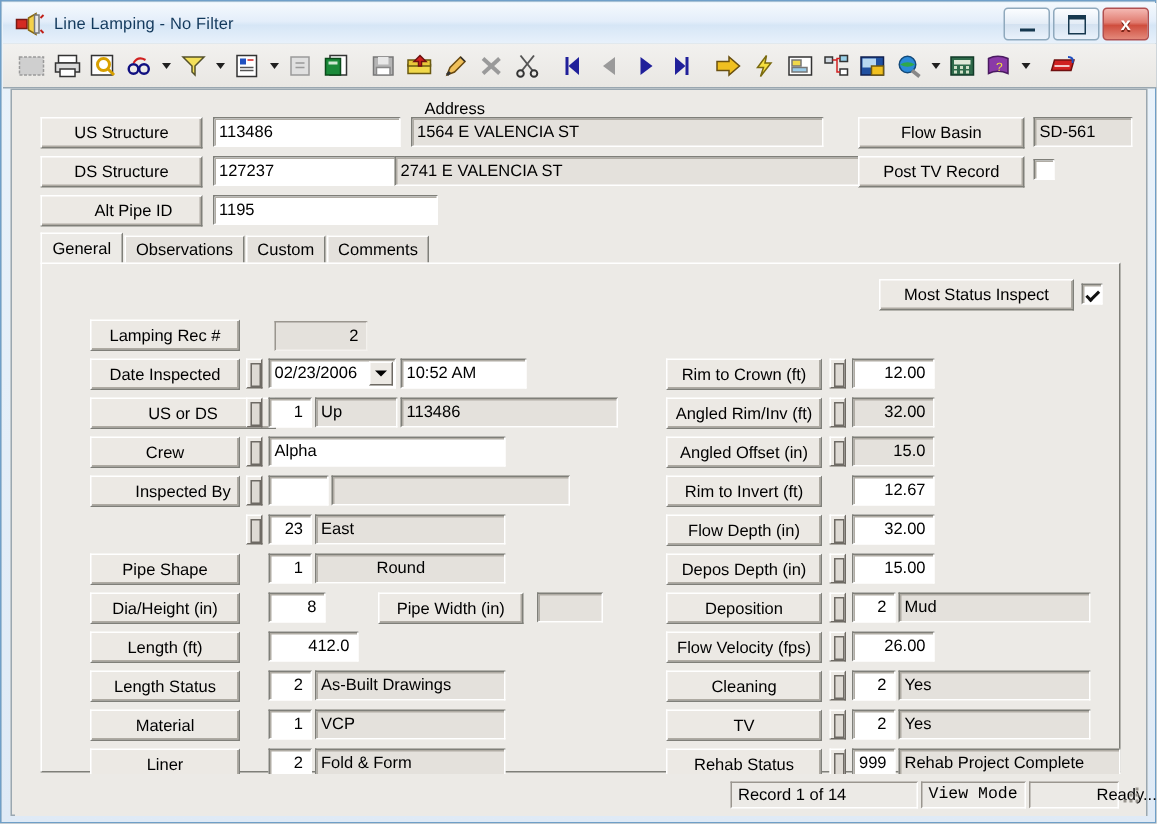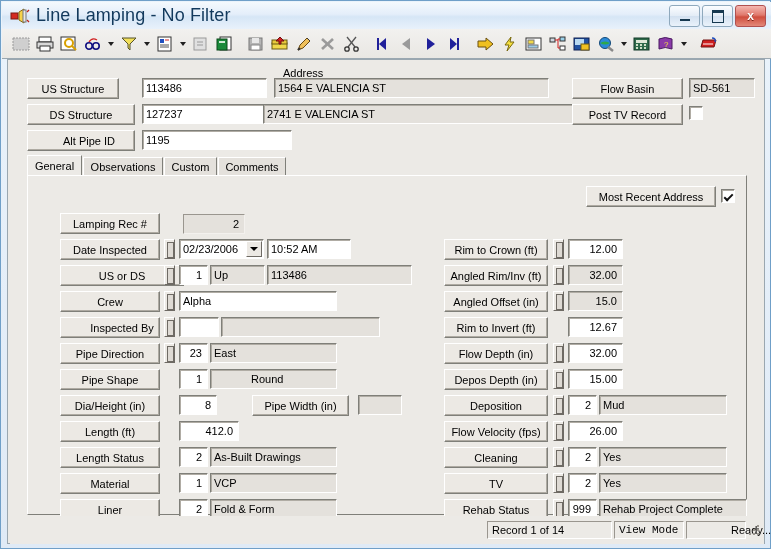--- a/index.html
+++ b/index.html
@@ -11,21 +11,21 @@
   }
   #app{position:relative;width:771px;height:549px;box-sizing:border-box;
     background:linear-gradient(180deg,#eaf3fb 0%,#dfeaf6 100%);
     border:1px solid #6f9fc8;padding:0;}
 
   
   .titlebar{position:absolute;left:1px;top:1px;width:769px;height:27px;
     background:linear-gradient(180deg,#f4f9fd 0%,#e4eefa 45%,#d6e6f6 55%,#e8f1fb 100%);
     border-bottom:1px solid #b8cede;display:flex;align-items:center;}
   .tb-icon{width:20px;height:18px;margin-left:8px;position:relative;}
-  .tb-title{margin-left:6px;font-size:18px;color:#12395c;
+  .tb-title{margin-left:6px;font-size:11px;color:#12395c;
     font-family:"Liberation Sans",sans-serif;letter-spacing:.1px;}
   .tb-btns{position:absolute;right:5px;top:3px;display:flex;gap:2px;}
   .tb-btn{width:29px;height:20px;border:1px solid #8fa9bd;border-radius:3px;
     background:linear-gradient(180deg,#fbfdff 0%,#e3ecf6 50%,#d3e1f0 51%,#eaf2fb 100%);
     display:flex;align-items:center;justify-content:center;}
   .tb-btn.close{border-color:#b05050;
     background:linear-gradient(180deg,#f4b8b2 0%,#e07a6e 45%,#cf4e3e 55%,#e3887a 100%);}
   .gl-min{width:10px;height:3px;border-bottom:2px solid #16384f;margin-top:4px;}
   .gl-max{width:10px;height:9px;border:1.5px solid #16384f;border-top-width:3px;}
   .gl-close{color:#fff;font-size:12px;font-weight:bold;line-height:1;
@@ -338,21 +338,21 @@
           <path d="M12 2 Q16 2 15 6" fill="none" stroke="#2050c0" stroke-width="1.4"></path>
         </svg>
       </div>
   </div>
 
   <div class="client">
     <div class="inner">
 
       <div class="addr-cap" style="left:274px;top:6px;">Address</div>
 
-      <div class="lblbtn" style="left:18px;top:17px;width:92px;">US Structure</div>
+      <div class="lblbtn" style="left:18px;top:17px;width:108px;">US Structure</div>
       <div class="fld" style="left:133px;top:17px;width:125px;">113486</div>
       <div class="fld ro" style="left:265px;top:17px;width:275px;">1564  E  VALENCIA ST</div>
 
       <div class="lblbtn" style="left:18px;top:43px;width:108px;">DS Structure</div>
       <div class="fld" style="left:133px;top:43px;width:125px;">127237</div>
       <div class="fld ro" style="left:254px;top:43px;width:330px;">2741  E  VALENCIA ST</div>
 
       <div class="lblbtn" style="left:18px;top:69px;width:108px;padding-left:16px;">Alt Pipe ID</div>
       <div class="fld" style="left:133px;top:69px;width:150px;">1195</div>
 
@@ -363,21 +363,21 @@
 
       <div class="tabbar">
         <div class="tab active" style="left:0;width:55px;">General</div>
         <div class="tab" style="left:56px;width:80px;">Observations</div>
         <div class="tab" style="left:137px;width:53px;">Custom</div>
         <div class="tab" style="left:191px;width:68px;">Comments</div>
       </div>
 
       <div class="tabpanel">
 
-        <div class="lblbtn" style="left:558px;top:10px;width:130px;">Most Recent Address</div>
+        <div class="lblbtn" style="left:558px;top:10px;width:130px;">Most Status Inspect</div>
         <div class="cbx checked" style="left:693px;top:13px;"></div>
 
         <div class="lblbtn" style="left:32px;top:37px;width:100px;">Lamping Rec #</div>
         <div class="fld ro num flat" style="left:155px;top:38px;width:62px;">2</div>
 
         <div class="lblbtn" style="left:32px;top:63px;width:100px;">Date Inspected</div>
         <div class="spin" style="left:136px;top:63px;"></div>
         <div class="fld" style="left:151px;top:63px;width:85px;">02/23/2006</div>
         <div class="cbo-arrow" style="left:218px;top:65px;">
             <i></i>
@@ -392,21 +392,20 @@
 
         <div class="lblbtn" style="left:32px;top:115px;width:100px;">Crew</div>
         <div class="spin" style="left:136px;top:115px;"></div>
         <div class="fld" style="left:151px;top:115px;width:158px;">Alpha</div>
 
         <div class="lblbtn" style="left:32px;top:141px;width:100px;padding-left:24px;">Inspected By</div>
         <div class="spin" style="left:136px;top:141px;"></div>
         <div class="fld" style="left:151px;top:141px;width:40px;"></div>
         <div class="fld ro" style="left:193px;top:141px;width:159px;"></div>
 
-        <div class="lblbtn" style="left:32px;top:167px;width:100px;">Pipe Direction</div>
         <div class="spin" style="left:136px;top:167px;"></div>
         <div class="fld num" style="left:151px;top:167px;width:29px;">23</div>
         <div class="fld ro" style="left:182px;top:167px;width:127px;">East</div>
 
         <div class="lblbtn" style="left:32px;top:193px;width:100px;">Pipe Shape</div>
         <div class="fld num" style="left:151px;top:193px;width:29px;">1</div>
         <div class="fld ro" style="left:182px;top:193px;width:127px;padding-left:40px;">Round</div>
 
         <div class="lblbtn" style="left:32px;top:219px;width:100px;">Dia/Height (in)</div>
         <div class="fld num" style="left:151px;top:219px;width:38px;">8</div>

